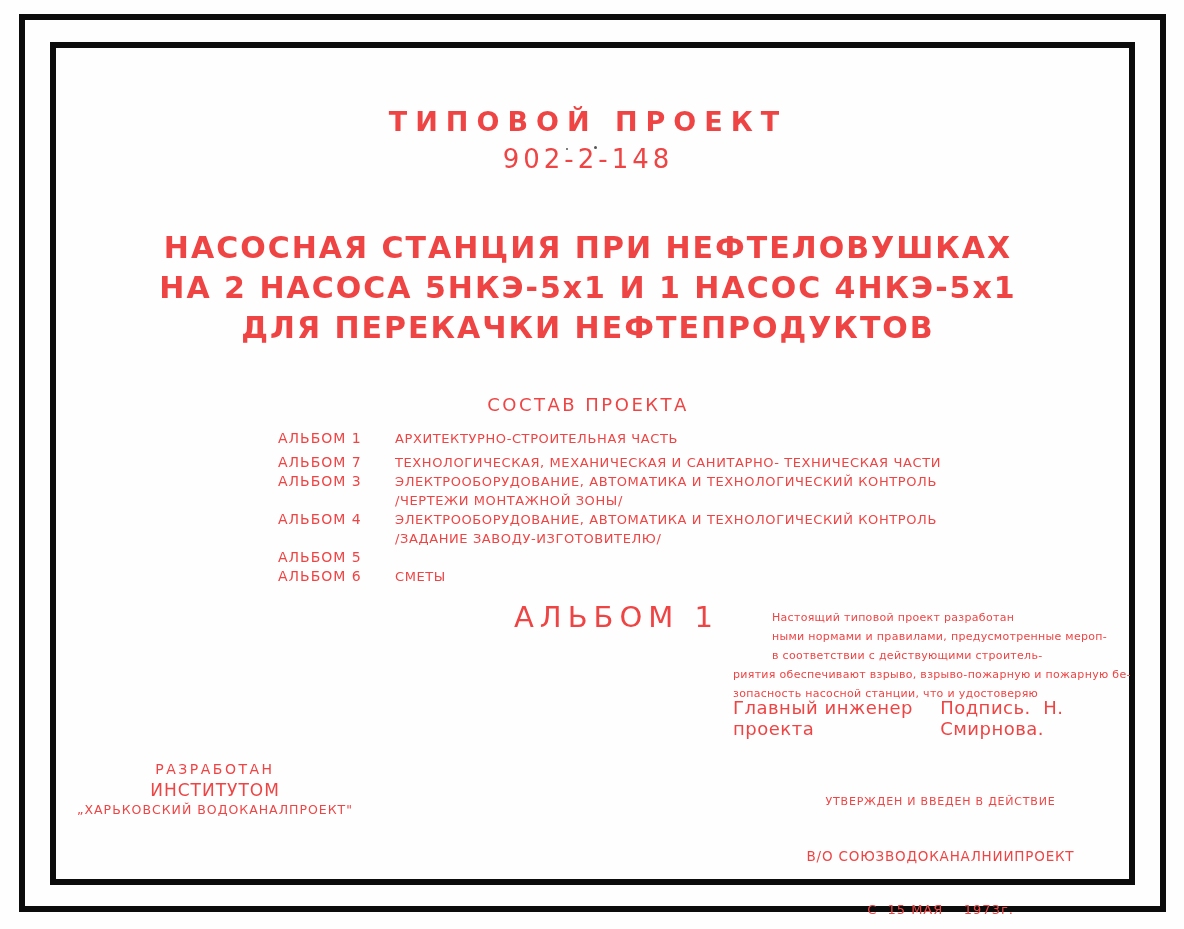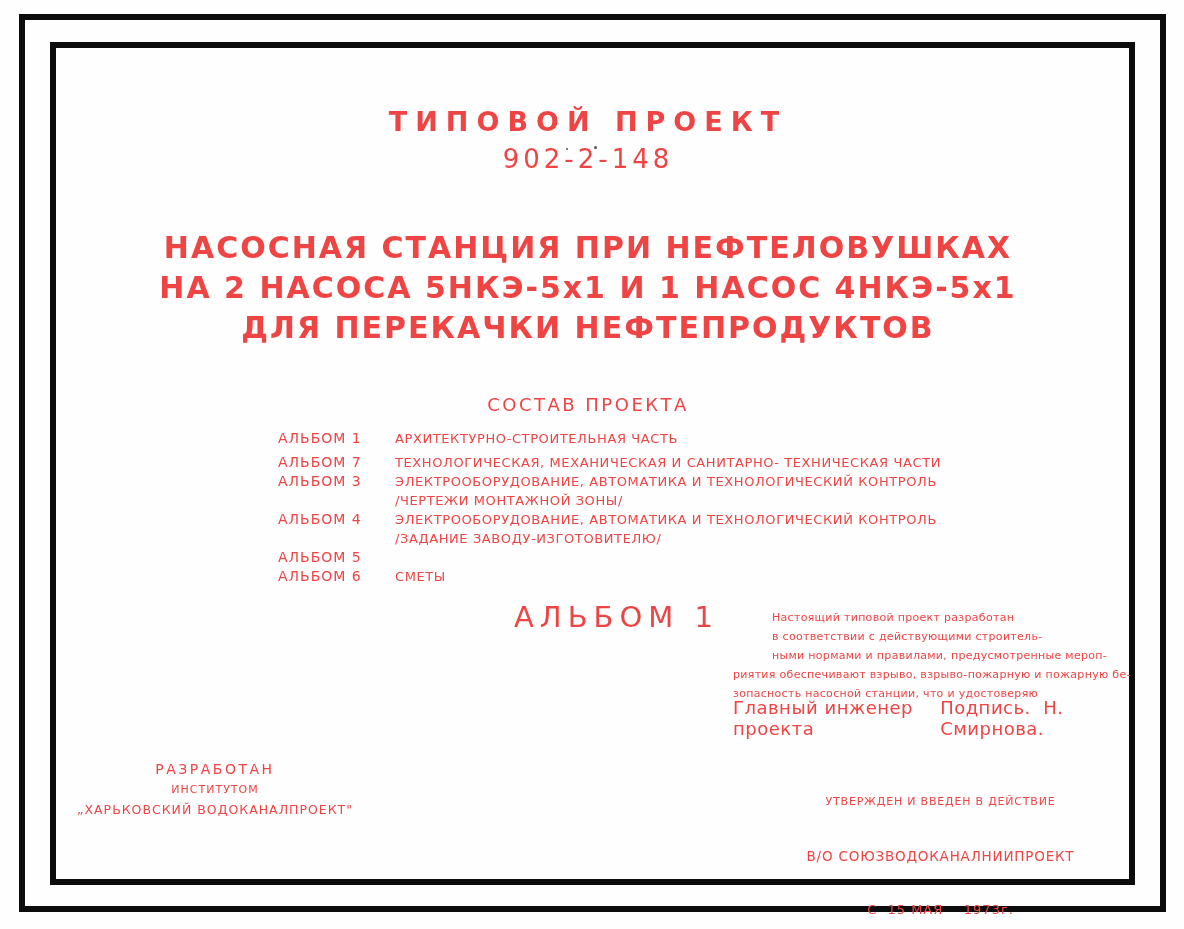--- a/index.html
+++ b/index.html
@@ -48,21 +48,21 @@
   .sig-row{
     position:absolute;left:733px;top:697px;width:388px;
     display:flex;justify-content:space-between;
     font-size:18px;letter-spacing:0.5px;white-space:pre-wrap;
   }
   .developed{
     position:absolute;left:75px;top:760px;width:280px;
     text-align:center;line-height:18px;
   }
   .developed .d1{font-size:14px;letter-spacing:2.5px;}
-  .developed .d2{font-size:11px;letter-spacing:1px;margin-top:3px;}
+  .developed .d2{font-size:17px;letter-spacing:1px;margin-top:3px;}
   .developed .d3{font-size:12.5px;letter-spacing:1px;margin-top:2px;}
   .approved{
     position:absolute;left:798px;top:757px;width:285px;
     text-align:center;line-height:18px;white-space:pre-wrap;
   }
   .approved .a1{font-size:11px;letter-spacing:0.8px;}
   .approved .a2{font-size:13.5px;letter-spacing:0.8px;}
   .approved .a3{font-size:13px;letter-spacing:1px;}
   .speck{position:absolute;background:#555;border-radius:50%;}
   .speck.s1{left:594px;top:146px;width:3px;height:3px;}
@@ -123,22 +123,22 @@
       <span class="album-desc">
         <span class="dline">СМЕТЫ</span>
       </span>
     </div>
   </div>
 
   <div class="album-callout">АЛЬБОМ 1</div>
 
   <div class="note">
     <span class="n-line indent">Настоящий типовой проект разработан</span>
+    <span class="n-line indent">ными нормами и правилами, предусмотренные мероп-</span>
     <span class="n-line indent">в соответствии с действующими строитель-</span>
-    <span class="n-line indent">ными нормами и правилами, предусмотренные мероп-</span>
     <span class="n-line">риятия обеспечивают взрыво, взрыво-пожарную и пожарную бе-</span>
     <span class="n-line">зопасность насосной станции, что и удостоверяю</span>
   </div>
 
   <div class="sig-row">
     <span>Главный инженер проекта</span>
     <span>Подпись.  Н. Смирнова.</span>
   </div>
 
   <div class="developed">

